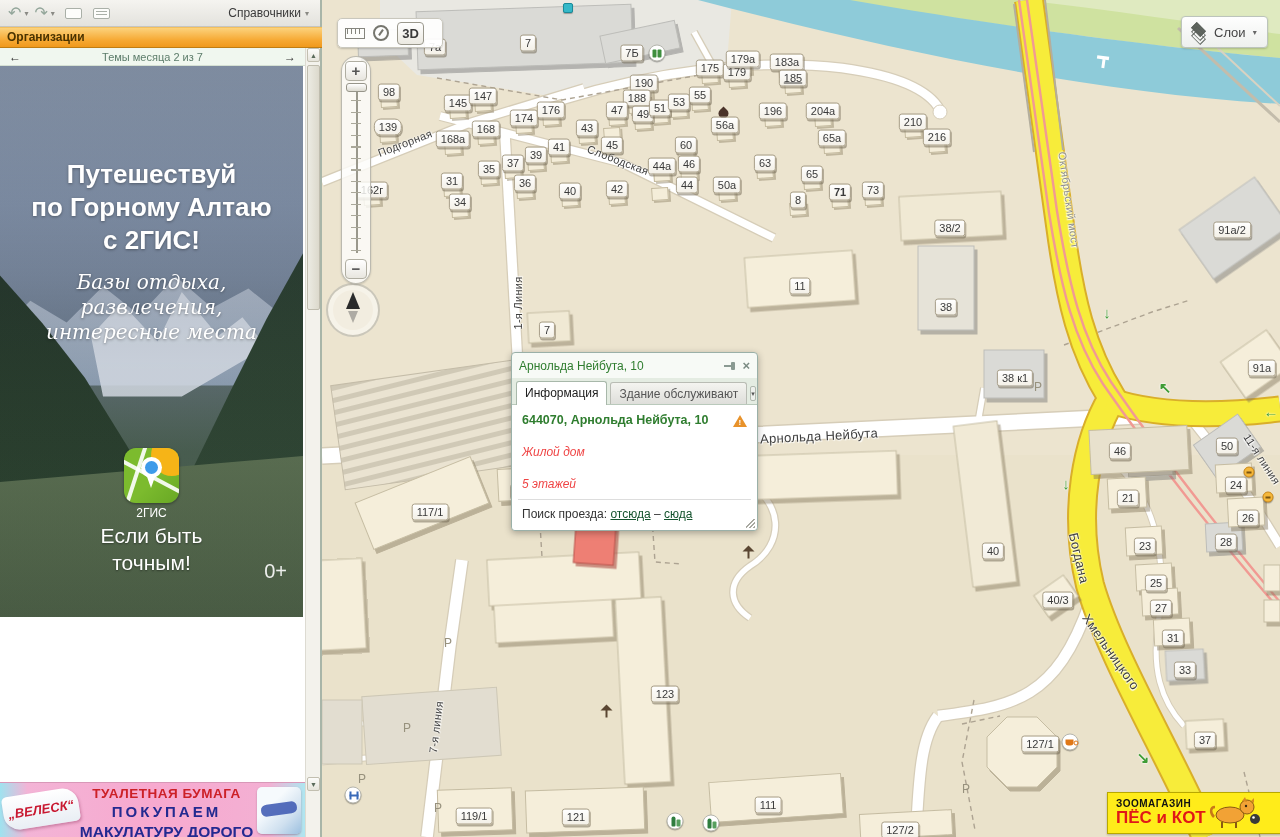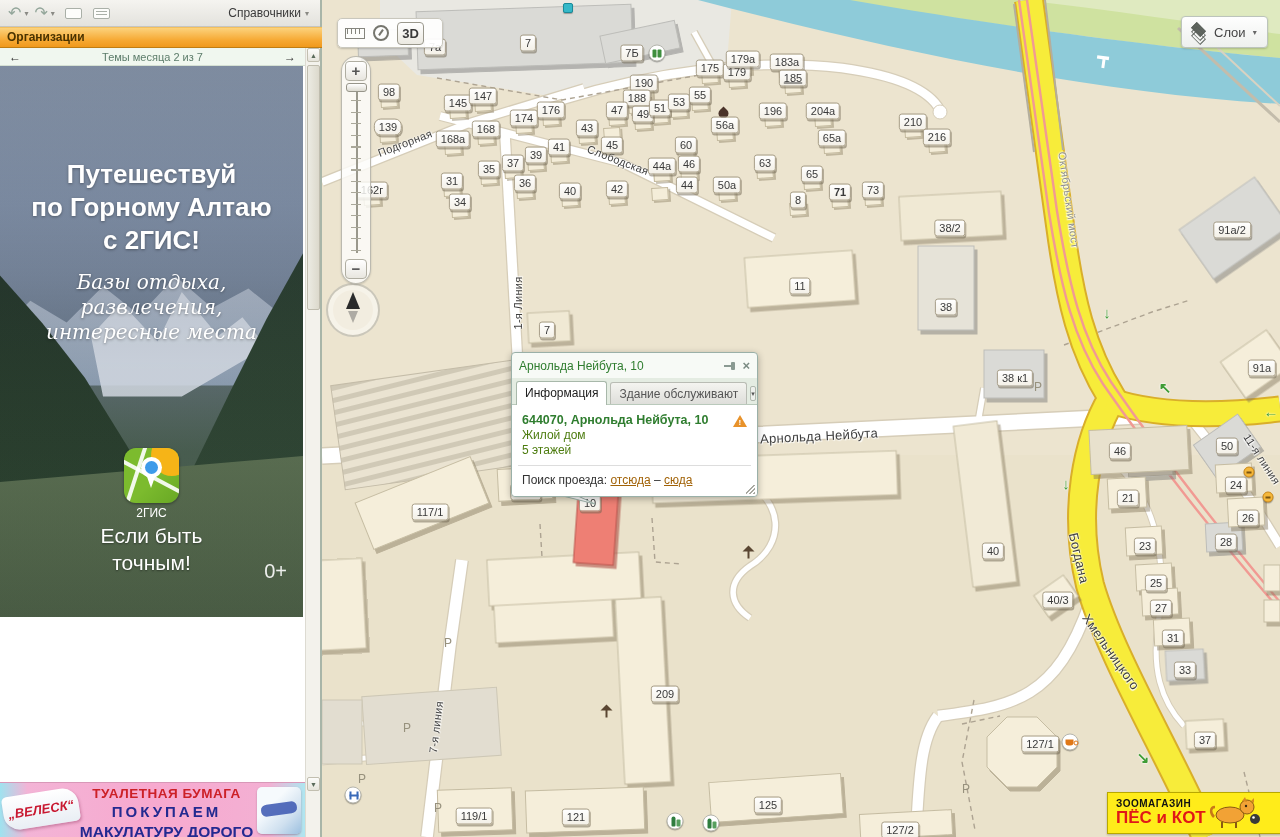--- a/index.html
+++ b/index.html
@@ -122,24 +122,24 @@
   .pp-close { font-size:13px; font-weight:bold; color:#7a8a82; line-height:1; }
   .pp-tabs { background:#e4ece2; border-bottom:1px solid #b9c9bb; padding:3px 4px 0; display:flex; align-items:flex-end; }
   .pp-tab { font-size:12px; padding:4px 8px 3px; color:#555; background:linear-gradient(#f4f4f0,#dededa); border:1px solid #b9bcb4; border-bottom:none; border-radius:3px 3px 0 0; margin-right:3px; white-space:nowrap; }
   .pp-tab.active { background:#fff; color:#222; margin-bottom:-1px; padding-bottom:5px; border-color:#a8b8aa; }
   .pp-tabmore { margin-left:auto; margin-bottom:3px; width:15px; height:15px; border:1px solid #b0b8ae; background:#eef0ec; border-radius:2px; font-size:7px; color:#555; text-align:center; line-height:14px; }
   .pp-body { background:#fff; padding:8px 10px 9px; position:relative; border-radius:0 0 4px 4px; }
   .pp-addr { display:block; width:205px; font-weight:bold; font-size:12.5px; color:#2f7d2f; }
   .pp-warn { position:absolute; right:10px; top:10px; width:14px; height:12px; }
   .pp-warn::before { content:""; position:absolute; left:0; top:0; border-left:7px solid transparent; border-right:7px solid transparent; border-bottom:12px solid #e8922a; }
   .pp-warn i { position:absolute; left:5.5px; top:3.5px; z-index:2; color:#fff; font-style:normal; font-weight:bold; font-size:8px; line-height:1; }
-  .pp-line { font-size:12px; color:#4d7c0f; margin-top:1px; }
+  .pp-line { font-size:12px; color:#ef4444; margin-top:18px;font-style:italic; }
   .pp-sep { border-top:1px solid #ddd; margin:8px -4px 7px; }
   .pp-route { font-size:12px; color:#333; }
-  .pp-route a { color:#a16207; text-decoration:underline; cursor:pointer; }
+  .pp-route a { color:#14532d; text-decoration:underline; cursor:pointer; }
   .pp-grip { position:absolute; right:2px; bottom:2px; width:9px; height:9px; background:linear-gradient(315deg,#a8a8a0 1.5px,transparent 1.5px 3px,#a8a8a0 3px 4.5px,transparent 4.5px 6px,#a8a8a0 6px 7.5px,transparent 7.5px); }
   .pp-tail { position:absolute; left:195px; top:488px; z-index:49; }
 
   
   .zooad { position:absolute; left:785px; top:792px; width:194px; height:42px; background:#ffec1a; border:1px solid #b8a800; box-shadow:0 1px 2px rgba(0,0,0,.25); display:flex; align-items:center; z-index:30; }
   .zoo-txt { padding:2px 0 2px 8px; line-height:1.1; }
   .zoo-l1 { font-weight:bold; font-size:10px; letter-spacing:.5px; color:#111; }
   .zoo-l2 { font-weight:bold; font-size:17px; color:#e01818; }
 </style>
 </head>
@@ -496,24 +496,24 @@
       <div class="hnum" style="left: 926px; top: 518px;">26</div>
       <div class="hnum" style="left: 904px; top: 542px;">28</div>
       <div class="hnum" style="left: 823px; top: 546px;">23</div>
       <div class="hnum" style="left: 834px; top: 583px;">25</div>
       <div class="hnum" style="left: 839px; top: 608px;">27</div>
       <div class="hnum" style="left: 851px; top: 638px;">31</div>
       <div class="hnum" style="left: 863px; top: 670px;">33</div>
       <div class="hnum" style="left: 883px; top: 740px;">37</div>
       <div class="hnum" style="left: 671px; top: 551px;">40</div>
       <div class="hnum" style="left: 736px; top: 600px;">40/3</div>
-      <div class="hnum" style="left: 343px; top: 694px;">209</div>
+      <div class="hnum" style="left: 343px; top: 694px;">123</div>
       <div class="hnum" style="left: 152px; top: 816px;">119/1</div>
       <div class="hnum" style="left: 254px; top: 817px;">121</div>
-      <div class="hnum" style="left: 446px; top: 805px;">125</div>
+      <div class="hnum" style="left: 446px; top: 805px;">111</div>
       <div class="hnum" style="left: 578px; top: 830px;">127/2</div>
       <div class="hnum" style="left: 718px; top: 744px;">127/1</div>
       <div class="pletter" style="left: 85px; top: 728px;">Р</div>
       <div class="pletter" style="left: 40px; top: 779px;">Р</div>
       <div class="pletter" style="left: 116px; top: 808px;">Р</div>
       <div class="pletter" style="left: 644px; top: 789px;">Р</div>
       <div class="pletter" style="left: 716px; top: 387px;">Р</div>
       <div class="pletter" style="left: 126px; top: 643px;">Р</div>
     </div>
 

